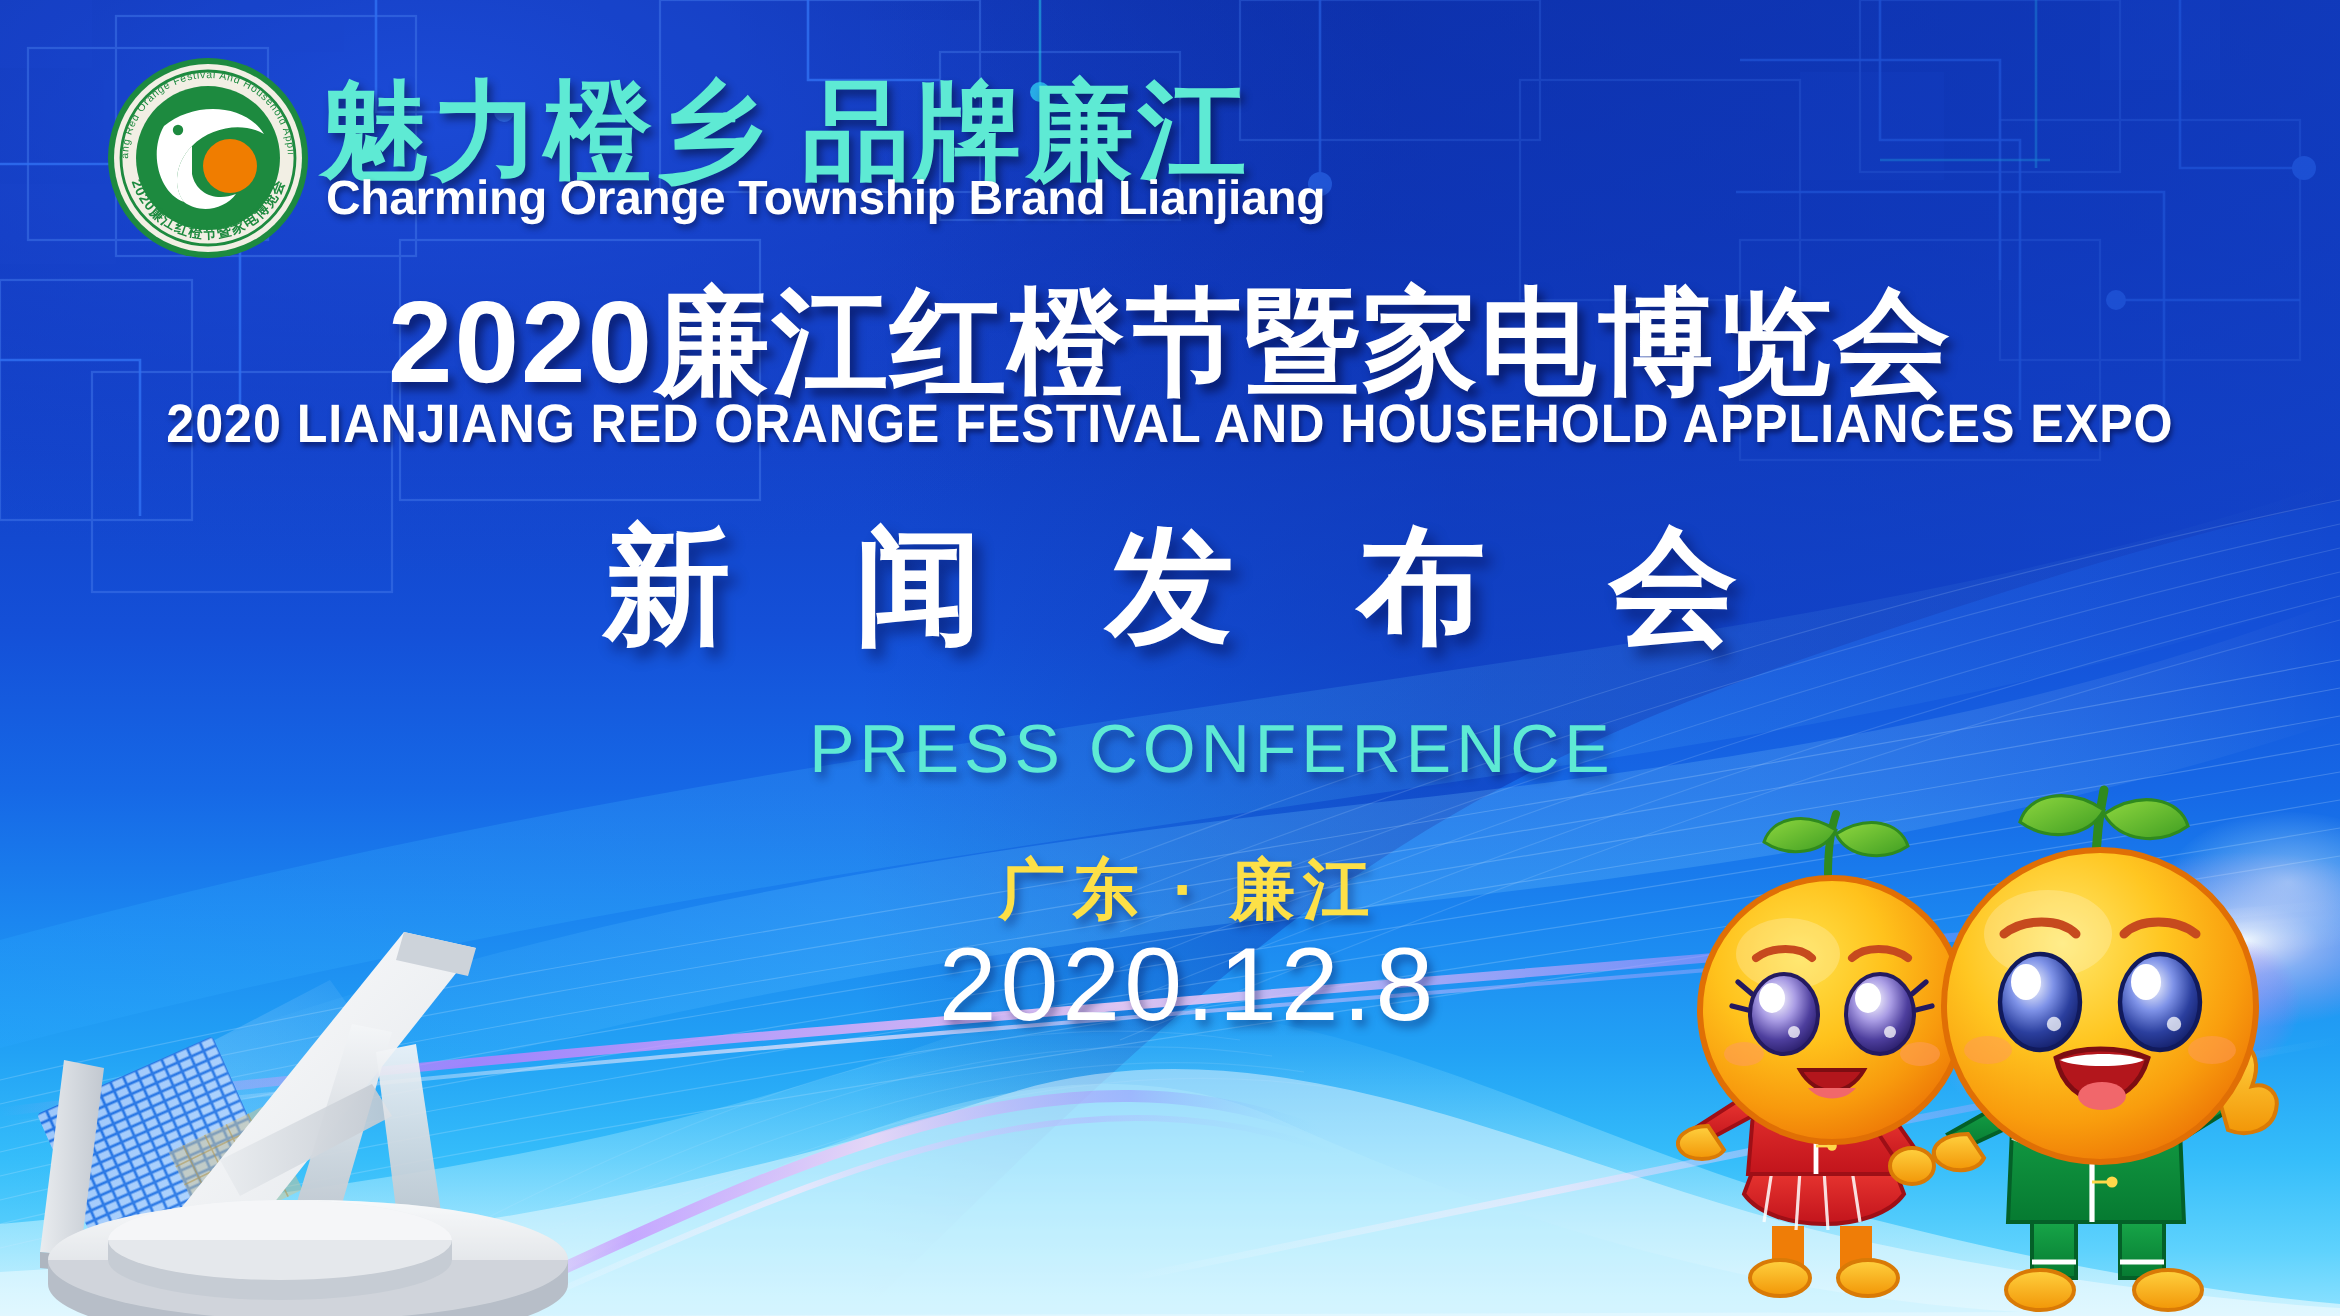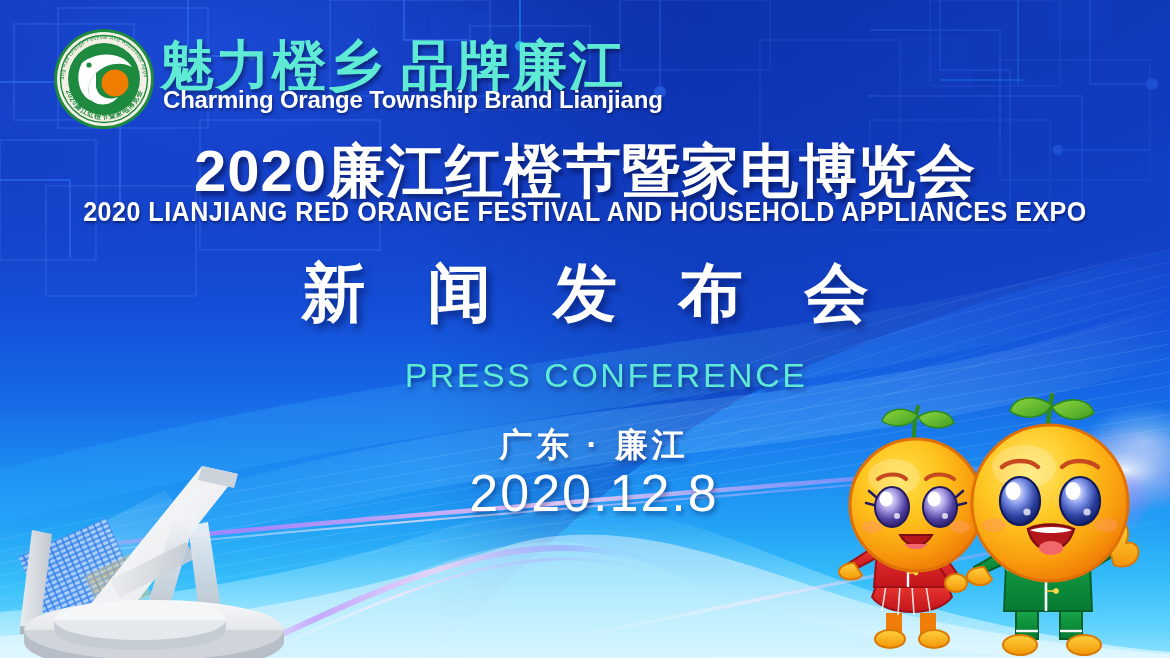--- a/index.html
+++ b/index.html
@@ -103,21 +103,21 @@
     position:absolute; left:50%; transform:translateX(-50%); top:356px;
     font-size:34px; font-weight:normal; color:#5eead4;
     letter-spacing:2.5px;
     text-shadow:2px 3px 5px rgba(0,0,50,.45);
     white-space:nowrap;
     margin-left:21px;
   }
 
   .place{
     position:absolute; left:594px; transform:translateX(-50%); top:423px;
-    font-size:33px; font-weight:bold; color:#ffffff;
+    font-size:33px; font-weight:bold; color:#fde047;
     letter-spacing:4px;
     text-shadow:2px 3px 5px rgba(0,0,60,.4);
     white-space:nowrap;
   }
   .date{
     position:absolute; left:594px; transform:translateX(-50%); top:463px;
     font-size:52px; font-weight:normal; color:#ffffff;
     letter-spacing:2px;
     text-shadow:2px 3px 5px rgba(0,0,60,.4);
     white-space:nowrap;

